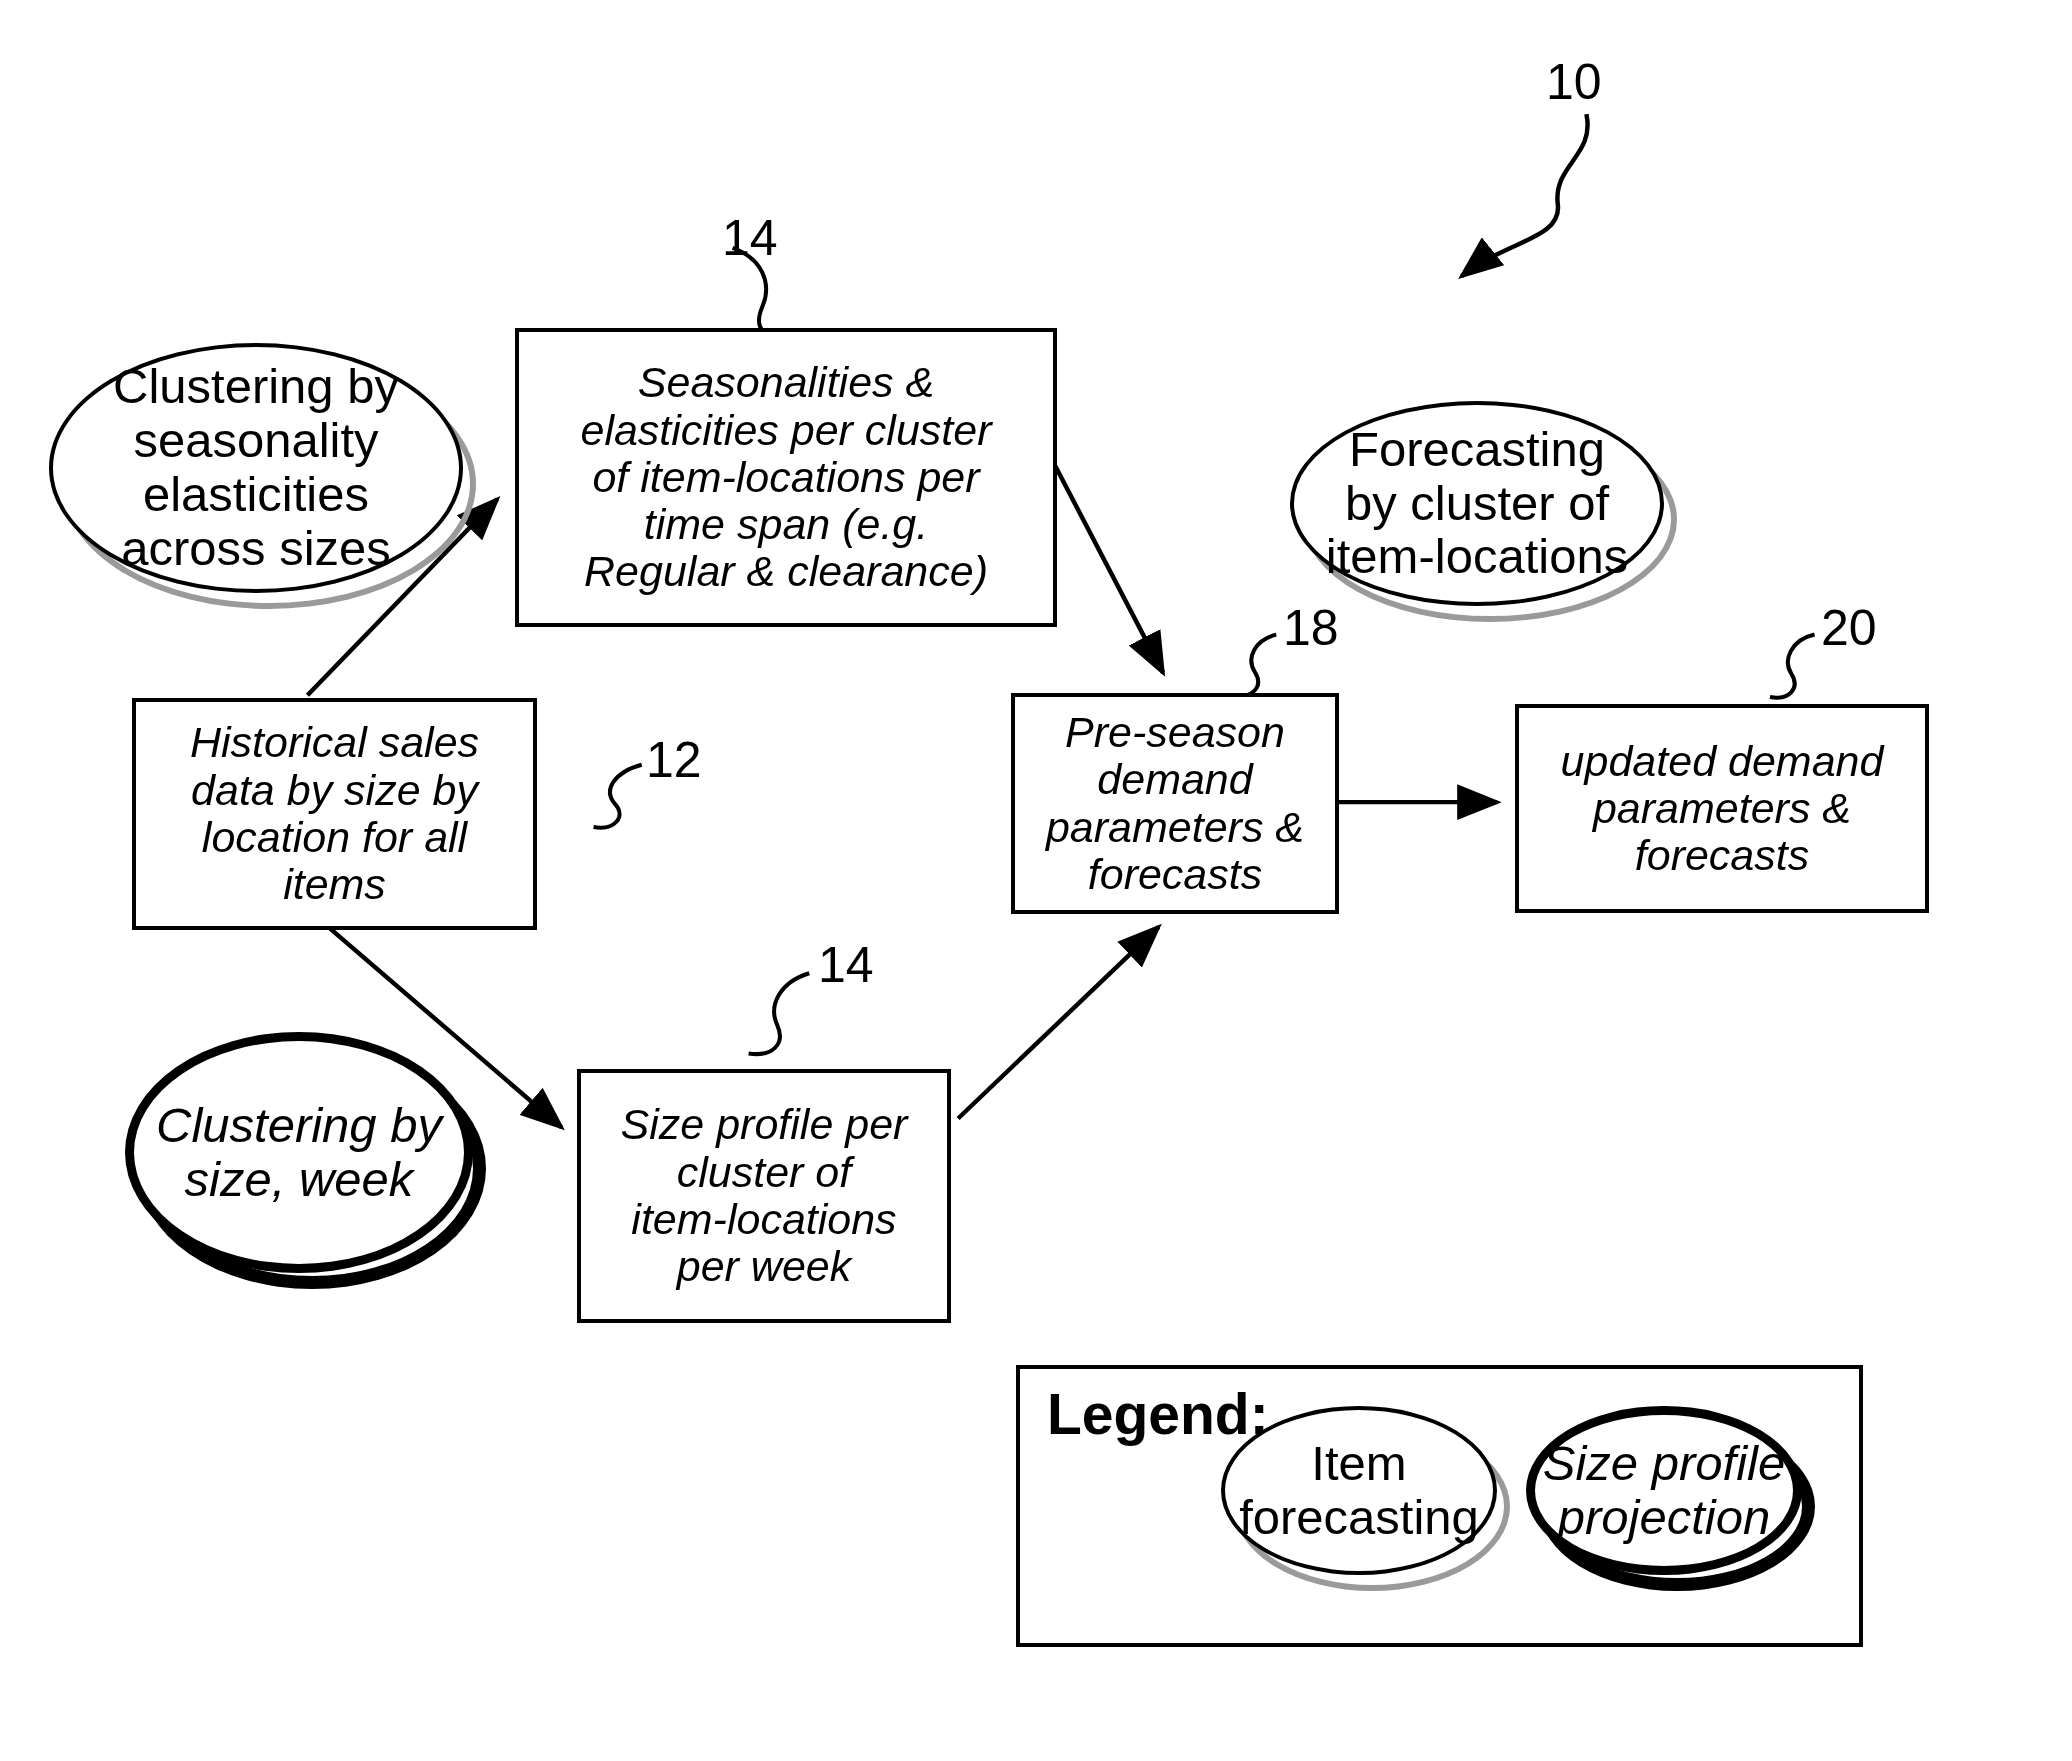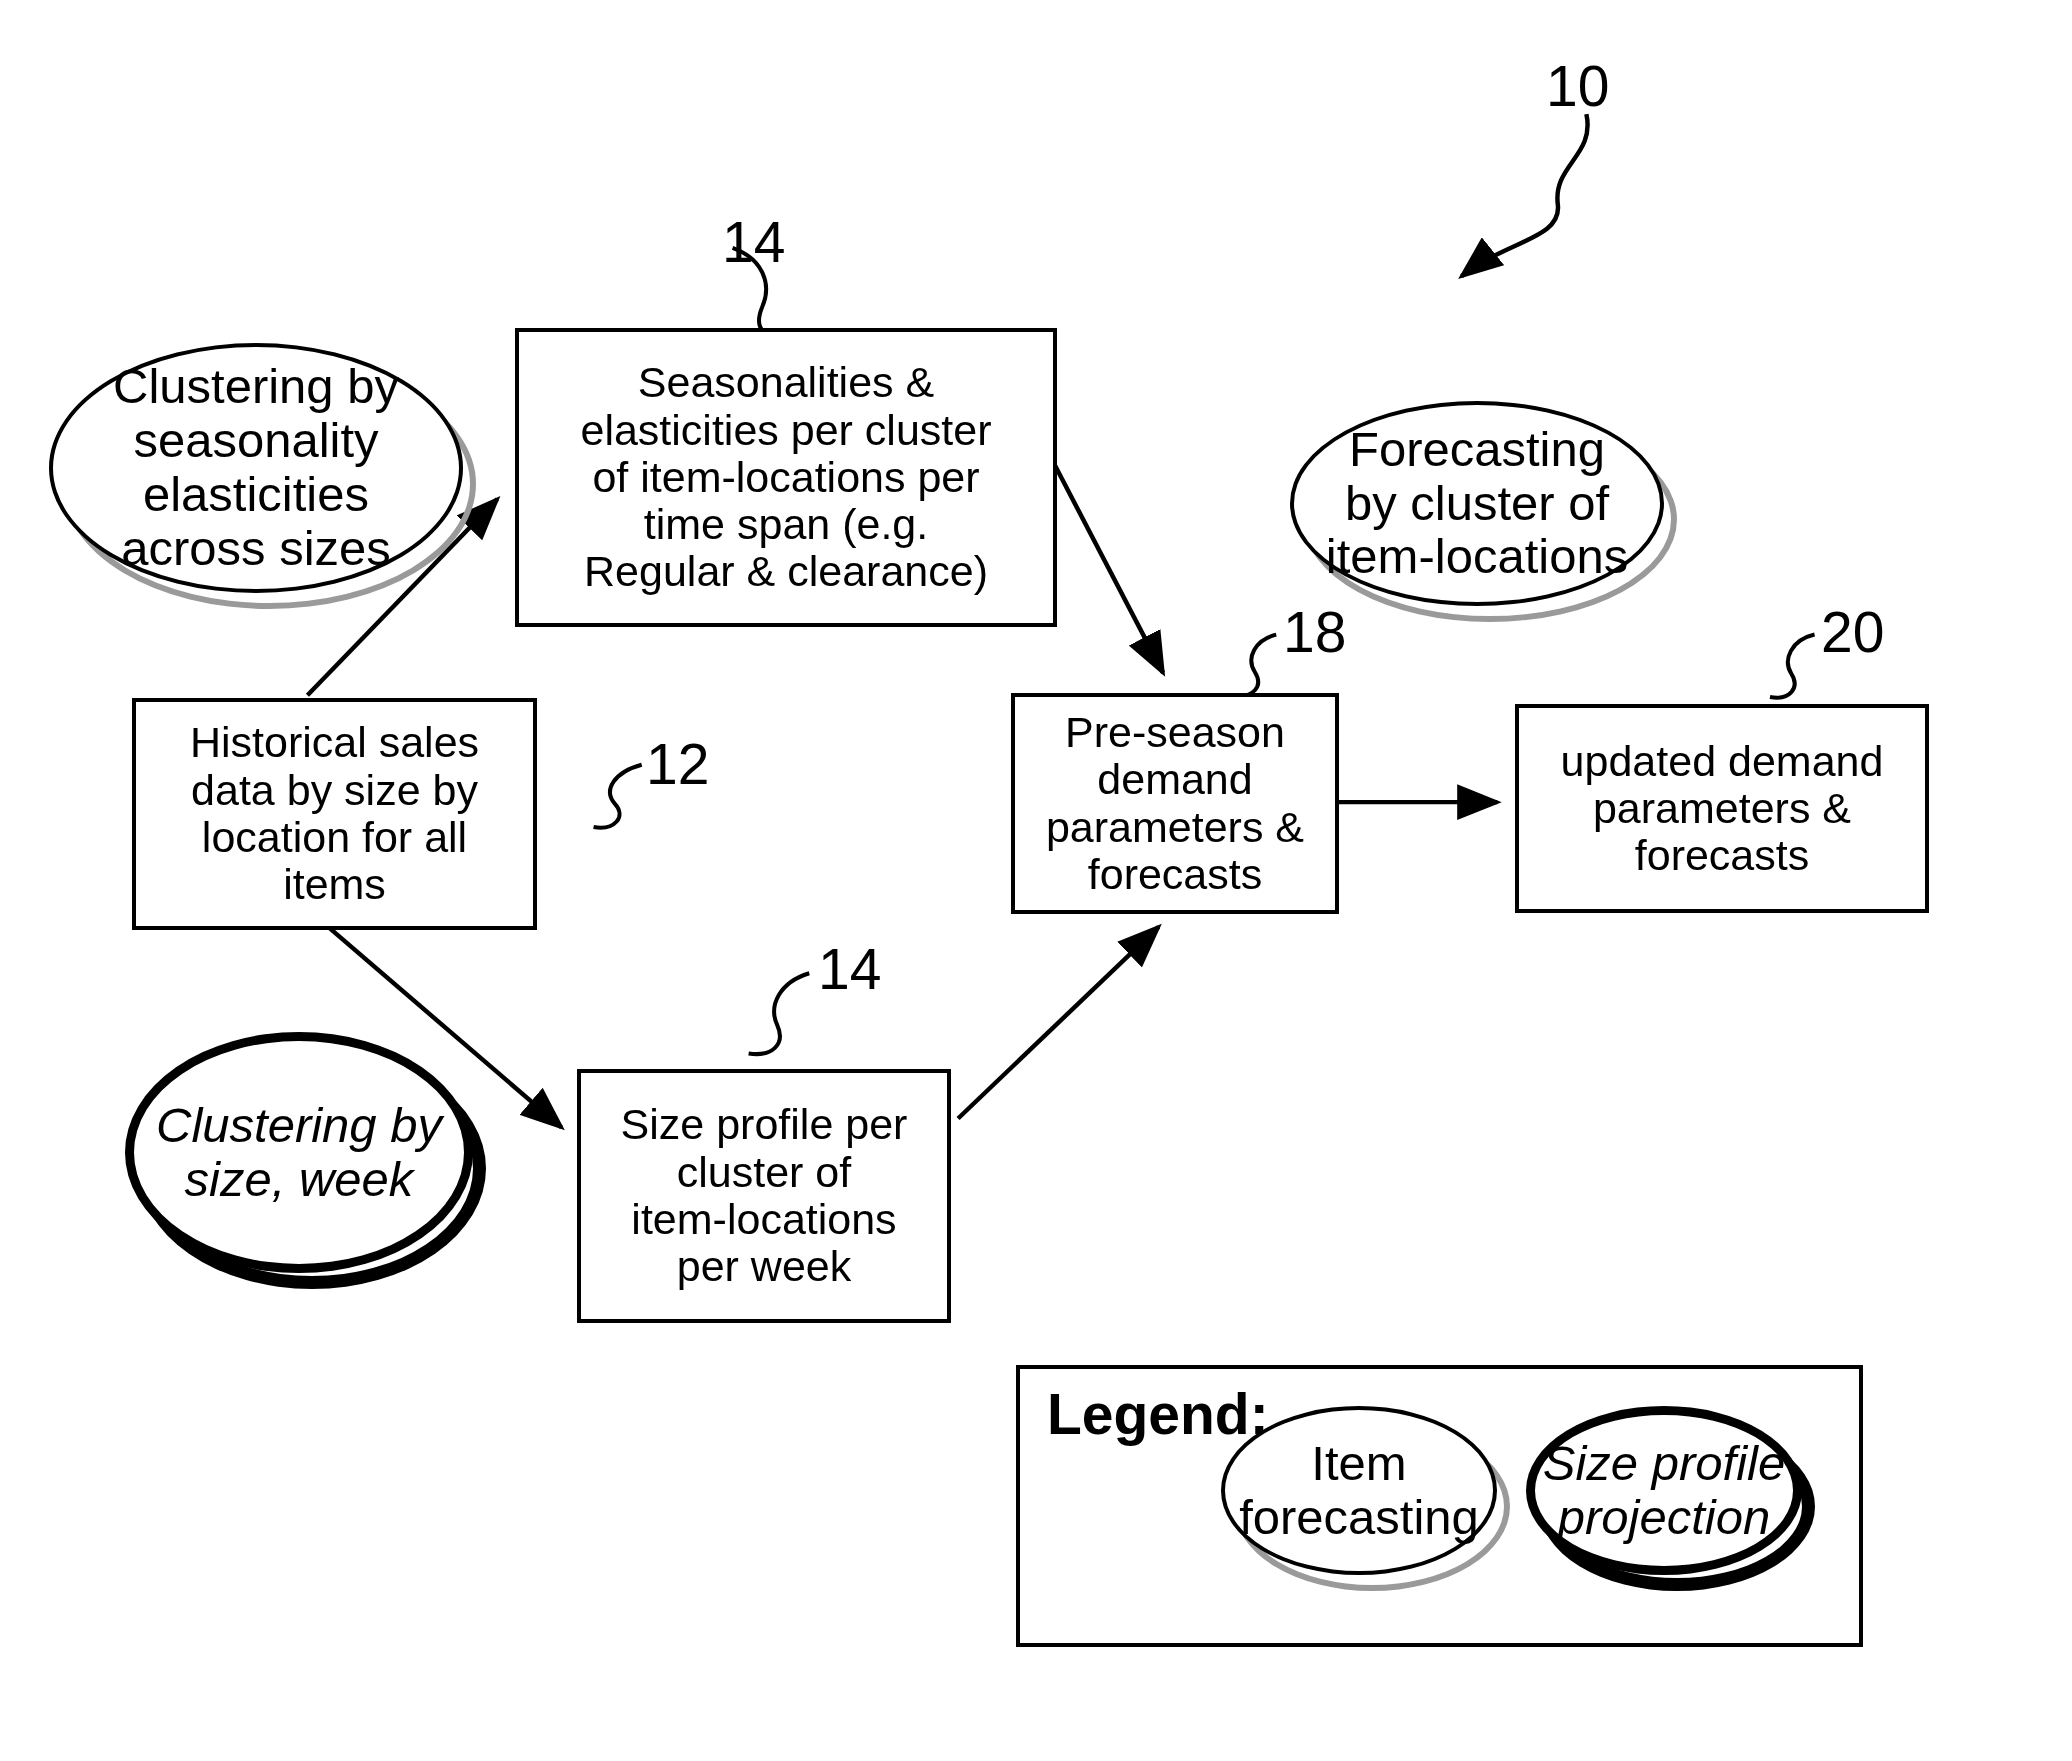--- a/index.html
+++ b/index.html
@@ -30,20 +30,21 @@
     background: #fff;
     display: flex;
     align-items: center;
     justify-content: center;
     text-align: center;
     color: #000;
     line-height: 1.10;
     font-size: 43px;
     padding: 3.6px 5.3px;
     z-index: 5;
+    font-style: italic;
   }
   .box .lines { width: 100%; }
   .box .ln { display: block; white-space: nowrap; }
 
   
   .ellipse-wrap {
     position: absolute;
     z-index: 6;
   }
   .ellipse-shadow {
@@ -80,21 +81,21 @@
   }
   .ellipse-body.thin  { border: 4.5px solid #000; }
   .ellipse-body.thick { border: 9.8px solid #000; }
   .ellipse-body.italic { font-style: italic; }
   .ellipse-body .lines { width: 104%; }
   .ellipse-body .ln { display: block; white-space: nowrap; }
 
   
   .ref {
     position: absolute;
-    font-size: 57px;
+    font-size: 50px;
     color: #000;
     z-index: 8;
     white-space: nowrap;
   }
 
   
   #legend-box {
     position: absolute;
     box-sizing: border-box;
     border: 4.5px solid #000;

